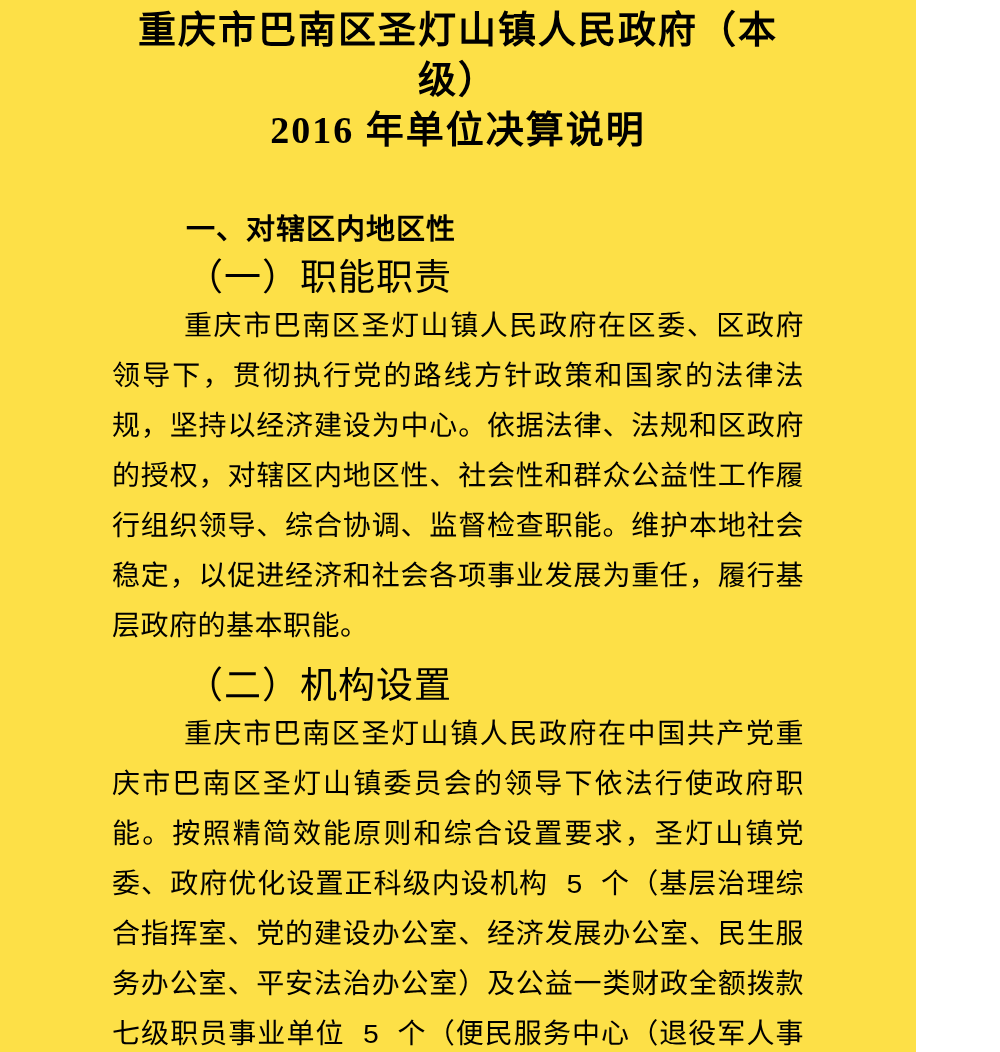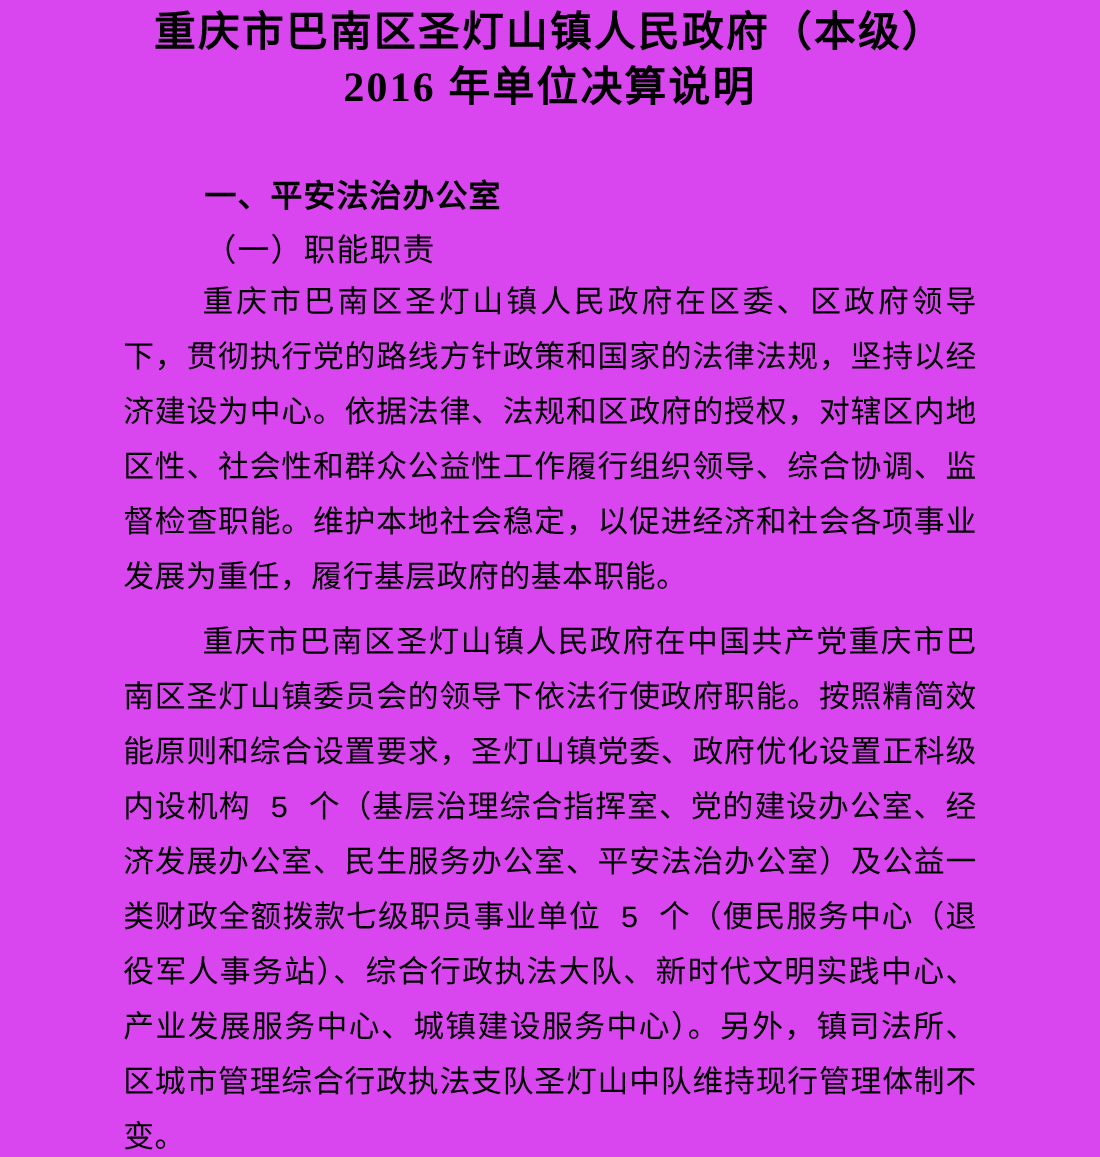--- a/index.html
+++ b/index.html
@@ -10,24 +10,24 @@
   }
   body {
     width: 1000px;
     height: 1052px;
     overflow: hidden;
     color: #000000;
     font-family: "Liberation Serif", serif;
   }
   .page {
     box-sizing: border-box;
-    width: 1000px;
+    width: 916px;
     height: 1052px;
     padding: 5px 112px 0 112px;
-    background: #d946ef;
+    background: #fde047;
   }
   .doc-title {
     margin: 0;
     text-align: center;
     font-size: 38px;
     font-weight: bold;
     line-height: 50px;
     letter-spacing: 2px;
     font-family: "Liberation Serif", serif;
   }
@@ -39,21 +39,21 @@
     padding-left: 74px;
     font-size: 29px;
     line-height: 32px;
     font-weight: bold;
     letter-spacing: 1px;
     font-family: "Liberation Sans", sans-serif;
   }
   .subsection-heading {
     margin: 17px 0 0 0;
     padding-left: 74px;
-    font-size: 29px;
+    font-size: 37px;
     line-height: 32px;
     font-weight: normal;
     letter-spacing: 1px;
     font-family: "Liberation Serif", serif;
   }
   .body-paragraph {
     margin: 9px 0 0 0;
     font-size: 28px;
     line-height: 50px;
     letter-spacing: 0.5px;
@@ -66,22 +66,23 @@
 </head>
 <body>
 
 <div class="page">
 
   <h1 class="doc-title">
     <span class="title-line">重庆市巴南区圣灯山镇人民政府（本级）</span>
     <span class="title-line">2016 年单位决算说明</span>
   </h1>
 
-  <h2 class="section-heading">一、平安法治办公室</h2>
+  <h2 class="section-heading">一、对辖区内地区性</h2>
 
   <h3 class="subsection-heading">（一）职能职责</h3>
 
   <p class="body-paragraph">重庆市巴南区圣灯山镇人民政府在区委、区政府领导下，贯彻执行党的路线方针政策和国家的法律法规，坚持以经济建设为中心。依据法律、法规和区政府的授权，对辖区内地区性、社会性和群众公益性工作履行组织领导、综合协调、监督检查职能。维护本地社会稳定，以促进经济和社会各项事业发展为重任，履行基层政府的基本职能。</p>
 
+  <h3 class="subsection-heading">（二）机构设置</h3>
 
   <p class="body-paragraph">重庆市巴南区圣灯山镇人民政府在中国共产党重庆市巴南区圣灯山镇委员会的领导下依法行使政府职能。按照精简效能原则和综合设置要求，圣灯山镇党委、政府优化设置正科级内设机构 5 个（基层治理综合指挥室、党的建设办公室、经济发展办公室、民生服务办公室、平安法治办公室）及公益一类财政全额拨款七级职员事业单位 5 个（便民服务中心（退役军人事务站）、综合行政执法大队、新时代文明实践中心、产业发展服务中心、城镇建设服务中心）。另外，镇司法所、区城市管理综合行政执法支队圣灯山中队维持现行管理体制不变。</p>
 
 </div>
 
 </body></html>

